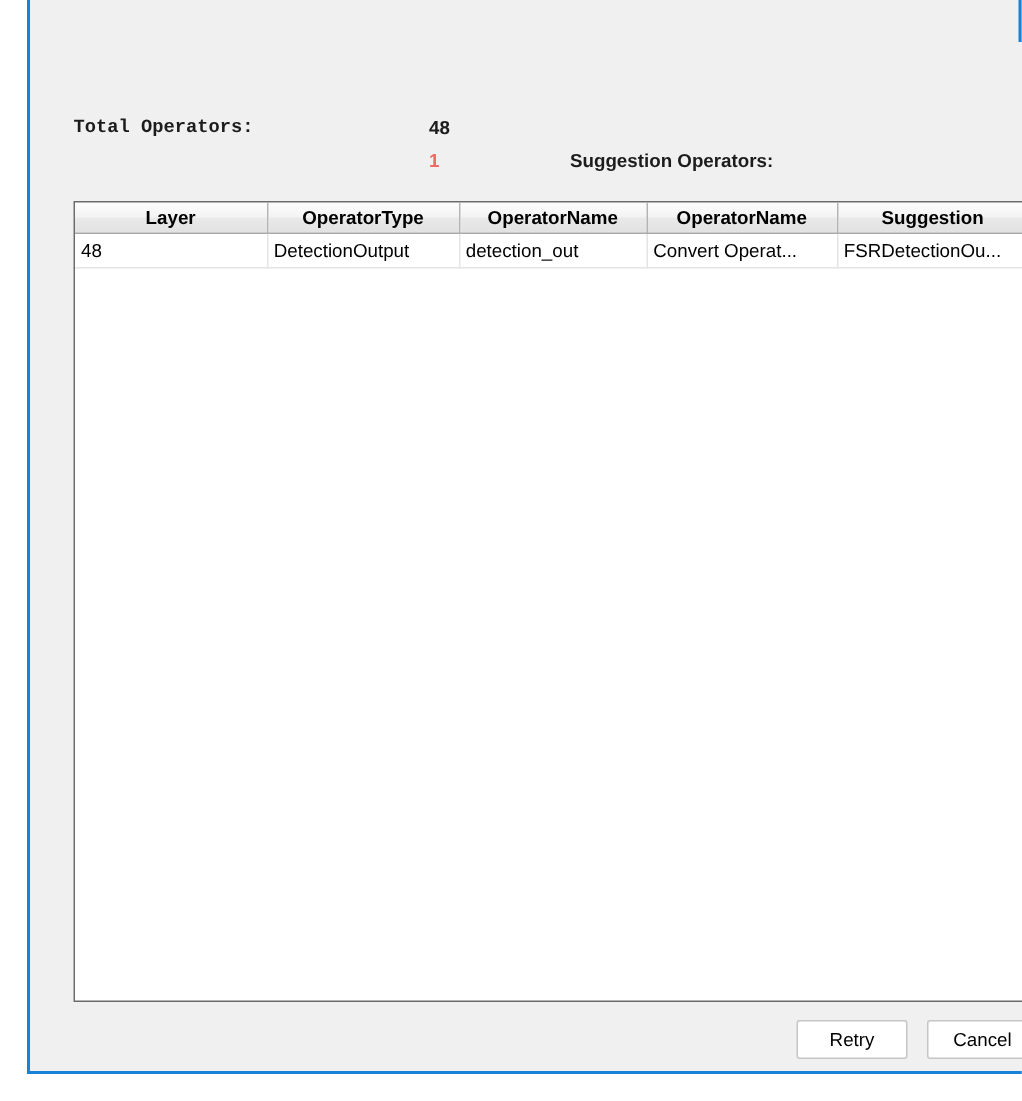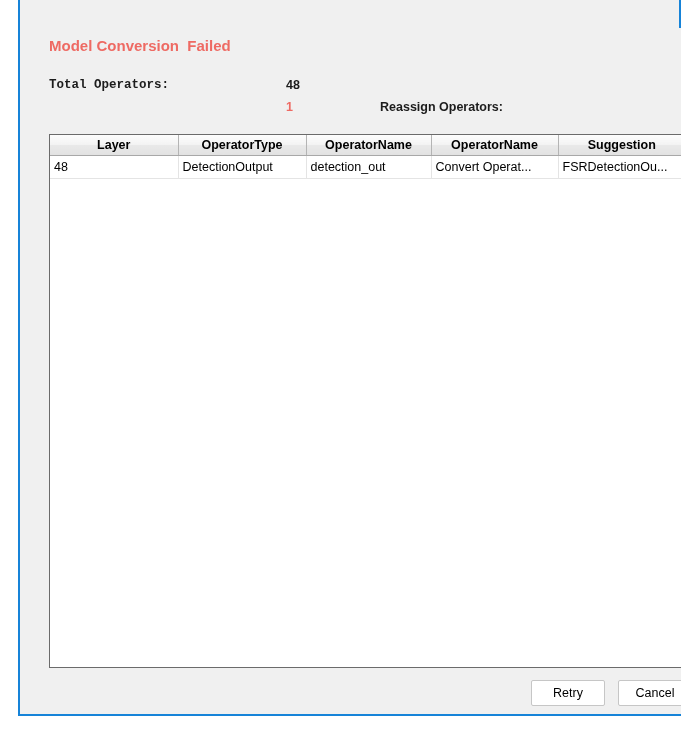--- a/index.html
+++ b/index.html
@@ -205,28 +205,27 @@
     <span class="orange-bit"></span>
   </div>
   <div id="title-text">Model Convert Report@ascend-HP-ProDesk-600-G4-PCI-MT</div>
   <div id="titlebar-spacer"></div>
   <div id="close-button">✕</div>
 </div>
 
 <div id="window">
   <div id="content">
 
-    <div id="status-heading">Model Conversion  Failed</div>
 
     <div class="stat-label" id="total-label">Total Operators:</div>
     <div class="stat-value" id="total-value">48</div>
 
     <div class="stat-value" id="unsupported-value">1</div>
 
-    <div class="stat-label" id="supported-label">Reassign Operators:</div>
+    <div class="stat-label" id="supported-label">Suggestion Operators:</div>
     <div class="stat-value" id="supported-value">47</div>
 
     <div id="table-frame">
       <table class="grid">
         <colgroup>
           <col class="col-layer">
             <col class="col-type">
             <col class="col-name">
             <col class="col-desc">
             <col class="col-sugg">

